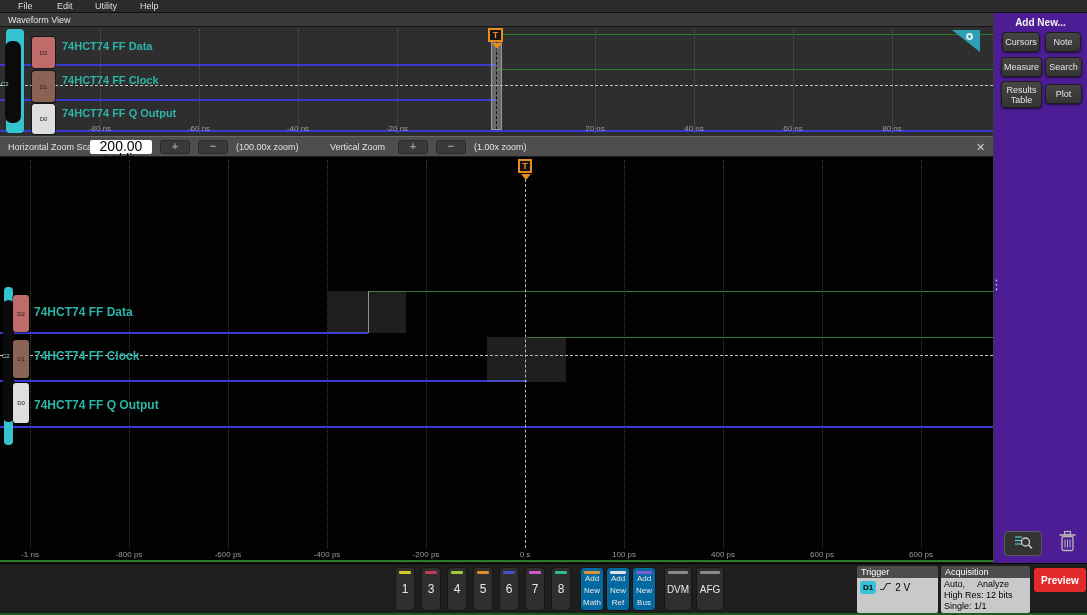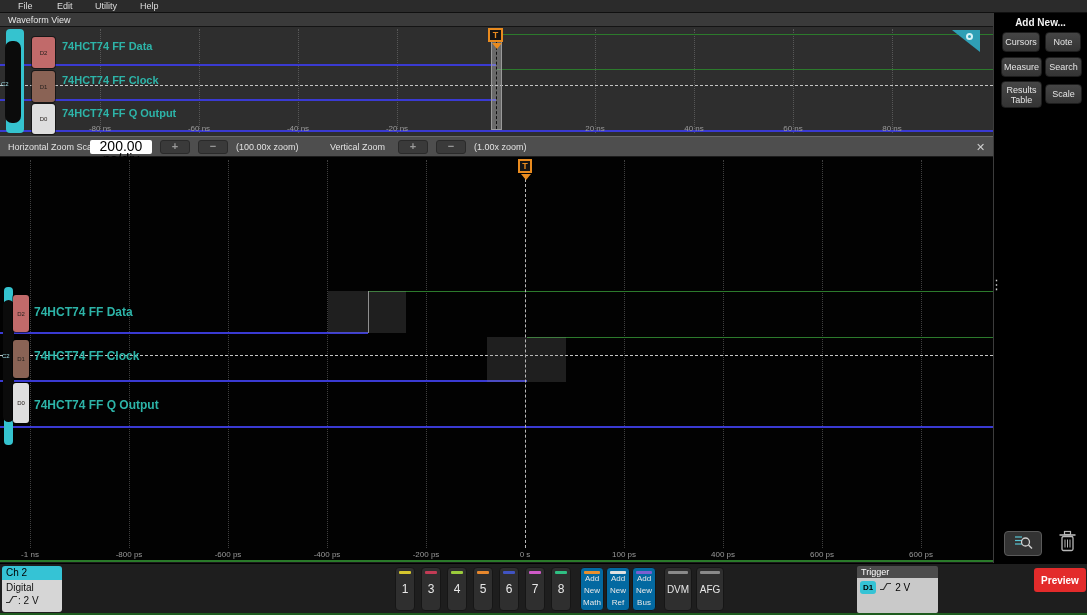--- a/index.html
+++ b/index.html
@@ -45,21 +45,21 @@
   .zb-close { position:absolute; top:4px; font-size:11px; color:#cfcfcf; }
 
   
   .mainview { position:absolute; left:0; top:157px; width:993px; height:405px; background:#020202; border-bottom:2px solid #2a7a2a; }
   .mainview .vgrid { border-left:1px dotted #3f3f3f; }
   .trig-line { position:absolute; width:0; border-left:1px dashed #b9b9b9; z-index:4; }
   .graybox { position:absolute; background:rgba(135,135,135,.22); z-index:3; }
   .graybox i { position:absolute; top:0; bottom:0; border-left:1px solid #8f8f8f; }
 
   
-  .sidebar { position:absolute; left:993px; top:13px; width:94px; height:550px; background:#000000; border-left:1px solid #3c3c3c; }
+  .sidebar { position:absolute; left:993px; top:13px; width:94px; height:550px; background:#4c1d95; border-left:1px solid #3c3c3c; }
   .sb-title { position:absolute; left:0; top:4px; width:100%; text-align:center; color:#f2f2f2; font-size:10px; font-weight:bold; }
   .sbtn { position:absolute; background:linear-gradient(#454545,#343434); border:1px solid #1d1d1d; border-radius:4px; color:#e4e4e4; font-size:9px; line-height:10px; display:flex; align-items:center; justify-content:center; text-align:center; box-shadow:0 1px 2px rgba(0,0,0,.6); }
   .splitdots { position:absolute; color:#cfcfcf; font-size:13px; line-height:7px; z-index:9; }
   .iconbtn { position:absolute; background:#333; border:1px solid #5a5a5a; border-radius:4px; display:flex; align-items:center; justify-content:center; }
 
   
   .bottombar { position:absolute; left:0; top:563px; width:1087px; height:52px; background:#1e1e1e; border-top:1px solid #000; }
   .ch2 { position:absolute; left:2px; top:2px; width:60px; height:46px; border-radius:3px; overflow:hidden; }
   .ch2-h { height:14px; background:#35c3d5; color:#000; font-size:10px; line-height:14px; padding-left:4px; }
   .ch2-b { height:32px; background:#d6d6d6; color:#111; font-size:10px; padding:1px 0 0 4px; line-height:13px; }
@@ -211,21 +211,21 @@
     <span class="axis" style="left:921px;top:393px">600 ps</span>
   </div>
 
   <div class="sidebar">
     <div class="sb-title">Add New...</div>
     <div class="sbtn" style="left:8px;top:19px;width:38px;height:20px">Cursors</div>
     <div class="sbtn" style="left:51px;top:19px;width:36px;height:20px">Note</div>
     <div class="sbtn" style="left:7px;top:44px;width:41px;height:20px">Measure</div>
     <div class="sbtn" style="left:51px;top:44px;width:37px;height:20px">Search</div>
     <div class="sbtn" style="left:7px;top:68px;width:41px;height:27px">Results Table</div>
-    <div class="sbtn" style="left:51px;top:71px;width:37px;height:20px">Scale</div>
+    <div class="sbtn" style="left:51px;top:71px;width:37px;height:20px">Plot</div>
 
     <span class="splitdots" style="left:-4px;top:268px">⋮</span>
 
     <div class="iconbtn" style="left:10px;top:518px;width:38px;height:25px">
       <span>
         <svg width="22" height="17" viewBox="0 0 22 17">
           <line x1="3" y1="4" x2="10" y2="4" stroke="#59c7d6" stroke-width="1.2"></line>
           <line x1="3" y1="7.5" x2="10" y2="7.5" stroke="#59c7d6" stroke-width="1.2"></line>
           <line x1="3" y1="11" x2="10" y2="11" stroke="#59c7d6" stroke-width="1.2"></line>
           <circle cx="13.5" cy="9" r="4" stroke="#cfcfcf" fill="none" stroke-width="1.3"></circle>
@@ -242,34 +242,20 @@
           <line x1="7" y1="9.5" x2="7" y2="17.5" stroke="#b8b8b8" stroke-width="1"></line>
           <line x1="9.5" y1="9.5" x2="9.5" y2="17.5" stroke="#b8b8b8" stroke-width="1"></line>
           <line x1="12" y1="9.5" x2="12" y2="17.5" stroke="#b8b8b8" stroke-width="1"></line>
         </svg>
       </span>
     </div>
   </div>
 
   <div class="bottombar">
 
-    <div class="ch2">
-      <div class="ch2-h">Ch 2</div>
-      <div class="ch2-b">
-        <div>Digital</div>
-        <div class="ch2-row">
-          <span>
-            <svg width="11" height="9" viewBox="0 0 11 9">
-                <path d="M0 7.5 H3.5 L7 1.5 H11" stroke="#333" fill="none" stroke-width="1.2"></path>
-              </svg>
-          </span>
-          <span>: 2 V</span>
-        </div>
-      </div>
-    </div>
 
     <div class="chbtn" style="left:395px">
         <i class="stripe s1"></i>
         <span>1</span>
       </div>
     <div class="chbtn" style="left:421px">
         <i class="stripe s3"></i>
         <span>3</span>
       </div>
     <div class="chbtn" style="left:447px">
@@ -324,18 +310,29 @@
           <span>
             <svg width="11" height="9" viewBox="0 0 11 9">
                 <path d="M0 7.5 H3.5 L7 1.5 H11" stroke="#333" fill="none" stroke-width="1.2"></path>
               </svg>
           </span>
           <span style="font-size:10px">2 V</span>
         </div>
       </div>
     </div>
 
+    <div class="panel" style="left:941px;width:89px">
+      <div class="panel-h">Acquisition</div>
+      <div class="panel-b">
+        <div class="hrow" style="gap:12px">
+            <span>Auto,</span>
+            <span>Analyze</span>
+          </div>
+        <div>High Res: 12 bits</div>
+        <div>Single: 1/1</div>
+      </div>
+    </div>
 
     <div class="preview">Preview</div>
     <div class="bottom-edge"></div>
   </div>
 
 </div>
 
 </body></html>

